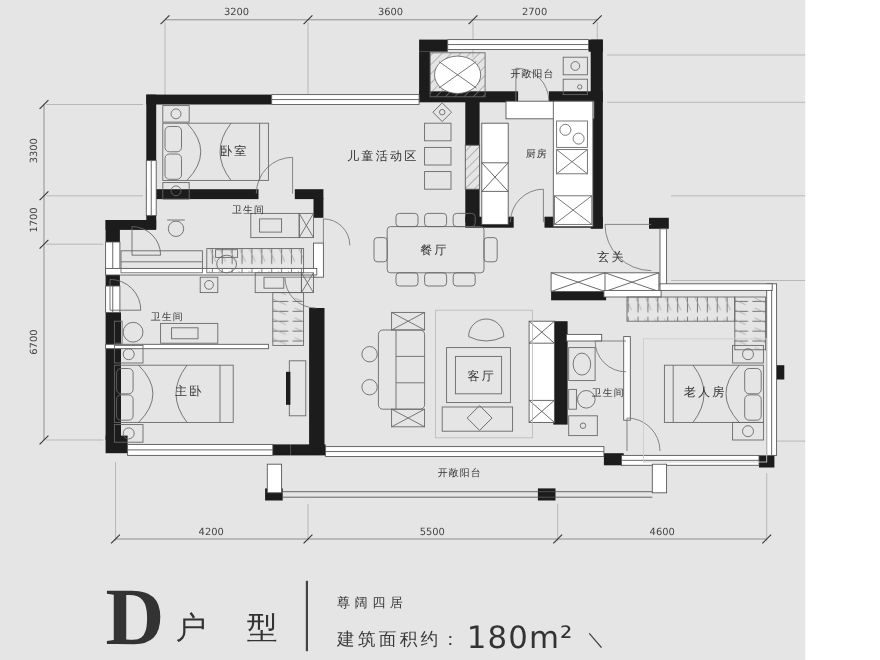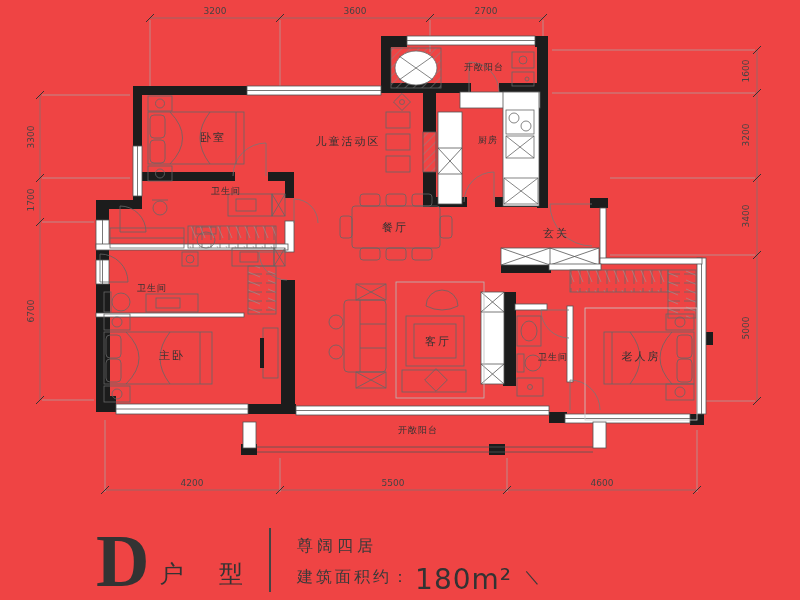--- a/index.html
+++ b/index.html
@@ -1,27 +1,27 @@
 <!DOCTYPE html>
 <html><head>
 <meta charset="utf-8">
 <style>
   html,body{margin:0;padding:0;background:#ffffff;}
-  .stage{position:relative;width:800px;height:600px;background:#ef4444;overflow:hidden;
+  .stage{position:relative;width:732px;height:600px;background:#e5e5e5;overflow:hidden;
          font-family:"DejaVu Sans","Liberation Sans",sans-serif;}
   svg{position:absolute;left:0;top:0;}
   .titleblock{position:absolute;left:96px;top:514px;width:640px;height:78px;
               display:flex;align-items:flex-end;color:#3a3a3a;}
   .d-letter{font-size:74px;line-height:0.82;font-weight:800;letter-spacing:0;
             font-family:"Liberation Serif","DejaVu Serif",serif;color:#333;}
-  .d-label{font-size:24px;letter-spacing:14px;margin-left:10px;margin-bottom:2px;color:#333;margin-top:36px;}
+  .d-label{font-size:28px;letter-spacing:14px;margin-left:10px;margin-bottom:2px;color:#333;margin-top:36px;}
   .divider{width:2px;height:64px;background:#444;margin:0 26px 0 12px;}
   .desc{display:flex;flex-direction:column;justify-content:flex-end;}
-  .tagline{font-size:16px;letter-spacing:4px;margin-bottom:10px;color:#3a3a3a;}
-  .specline{display:flex;align-items:flex-start;font-size:16px;letter-spacing:3px;color:#3a3a3a;}
+  .tagline{font-size:12px;letter-spacing:4px;margin-bottom:10px;color:#3a3a3a;}
+  .specline{display:flex;align-items:flex-end;font-size:16px;letter-spacing:3px;color:#3a3a3a;}
   .areaval{font-size:28px;line-height:0.9;letter-spacing:1px;margin:0 4px;color:#333;}
   .sep{margin:0 8px;}
   text{font-family:"DejaVu Sans","Liberation Sans",sans-serif;}
   .dimtxt{font-size:9px;fill:#444;}
   .roomtxt{font-size:11px;fill:#333;letter-spacing:2px;}
   .roomtxt-s{font-size:9px;fill:#333;letter-spacing:1px;}
 </style>
 </head>
 <body>
 

